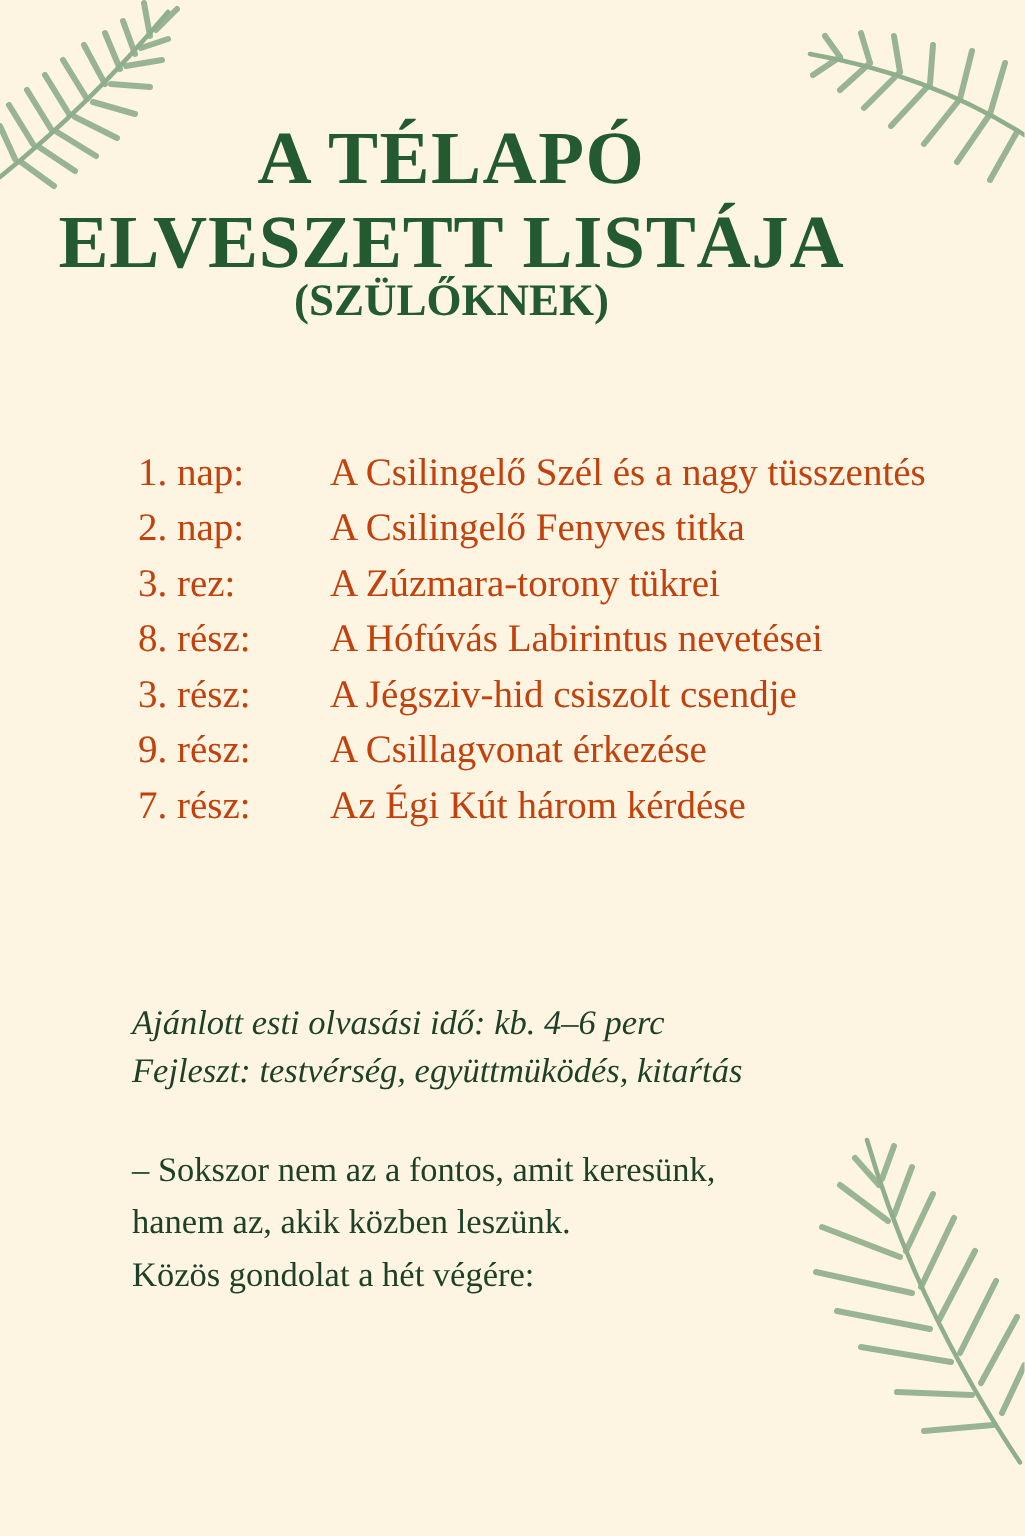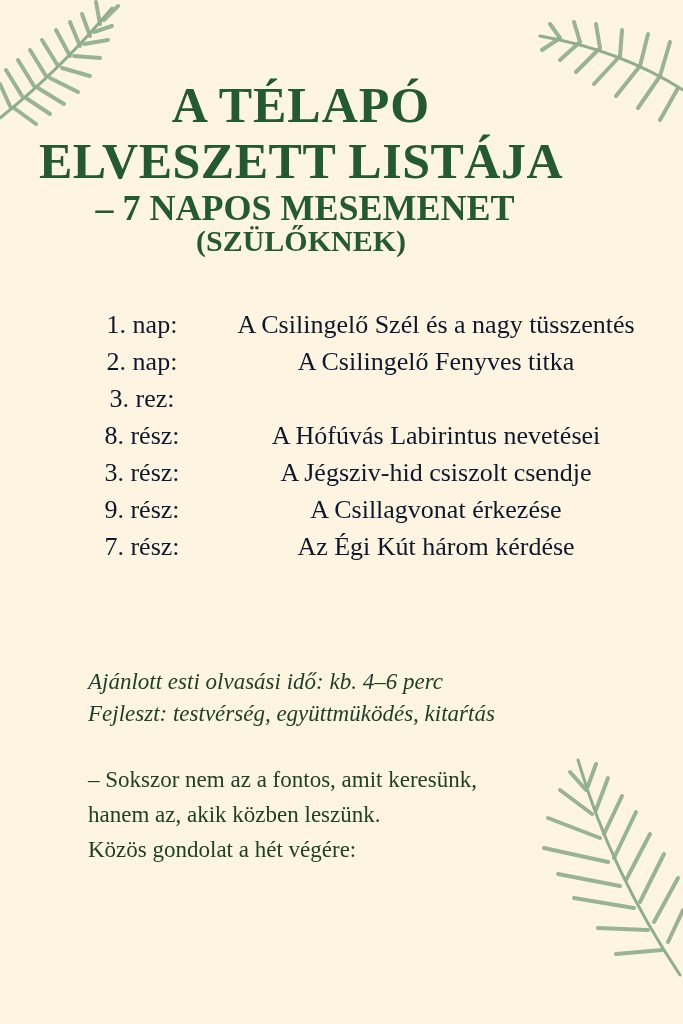--- a/index.html
+++ b/index.html
@@ -15,23 +15,23 @@
       position: absolute; left: 0; width: 602px; top: 80px;
       text-align: center; color: #235a30;
       font-family: "Liberation Serif", "DejaVu Serif", serif;
       font-weight: bold; line-height: 1;
     }
     .title .l1 { font-size: 50px; display: block; letter-spacing: 1px; }
     .title .l2 { font-size: 50px; display: block; margin-top: 6px; letter-spacing: 0.5px; }
     .title .l3 { font-size: 36px; display: block; margin-top: 4px; padding-left: 8px; }
     .title .l4 { font-size: 30px; display: block; font-weight: bold; }
     .episodes {
-      position: absolute; left: 92px; top: 306px; width: 560px;
+      position: absolute; left: 92px; top: 296px; width: 560px;
       font-family: "Liberation Serif", "DejaVu Serif", serif;
-      font-size: 26px; line-height: 37px; color: #0f172a; text-align: center;
+      font-size: 26px; line-height: 37px; color: #c2410c;
     }
     .ep { display: flex; }
     .ep .lbl { width: 100px; flex: none; white-space: nowrap; }
     .ep .txt { flex: 1; margin-left: 28px; }
     .info {
       position: absolute; left: 88px; top: 666px; width: 570px;
       font-family: "Liberation Serif", "DejaVu Serif", serif;
       font-size: 23px; line-height: 32px; color: #1f4028; font-style: italic;
     }
     .thought {
@@ -110,35 +110,35 @@
         <path d="M114 172 L138 128"></path>
       <path d="M122 200 L76 204"></path>
         <path d="M128 192 L143 160"></path>
     </g>
   </g>
 </svg>
 
 <div class="title">
   <span class="l1">A TÉLAPÓ</span>
   <span class="l2">ELVESZETT LISTÁJA</span>
-  <span class="l3">– 7 NAPOS MESEMENET</span>
   <span class="l4">(SZÜLŐKNEK)</span>
 </div>
 
 <div class="episodes">
   <div class="ep">
     <span class="lbl">1. nap:</span>
     <span class="txt">A Csilingelő Szél és a nagy tüsszentés</span>
   </div>
   <div class="ep">
     <span class="lbl">2. nap:</span>
     <span class="txt">A Csilingelő Fenyves titka</span>
   </div>
   <div class="ep">
     <span class="lbl">3. rez:</span>
+    <span class="txt">A Zúzmara-torony tükrei</span>
   </div>
   <div class="ep">
     <span class="lbl">8. rész:</span>
     <span class="txt">A Hófúvás Labirintus nevetései</span>
   </div>
   <div class="ep">
     <span class="lbl">3. rész:</span>
     <span class="txt">A Jégsziv-hid csiszolt csendje</span>
   </div>
   <div class="ep">

